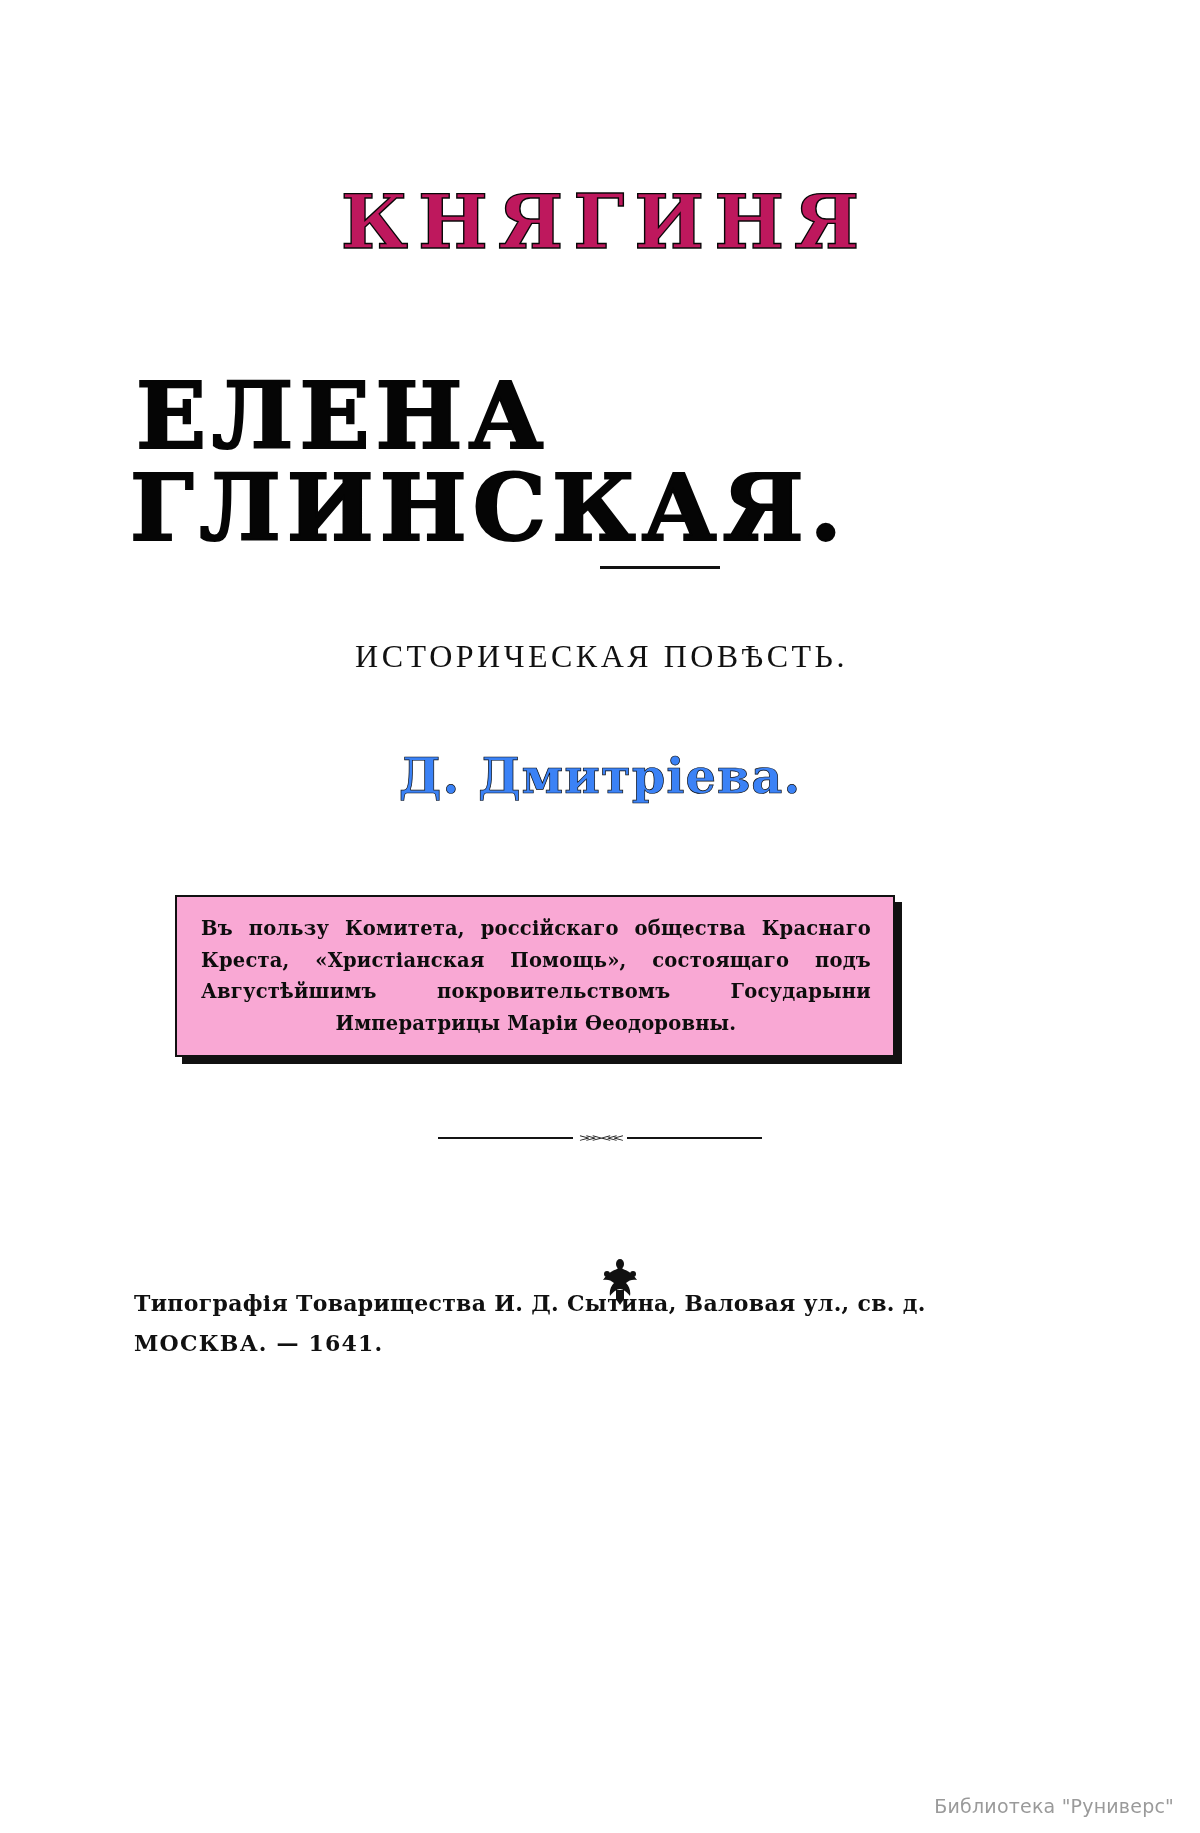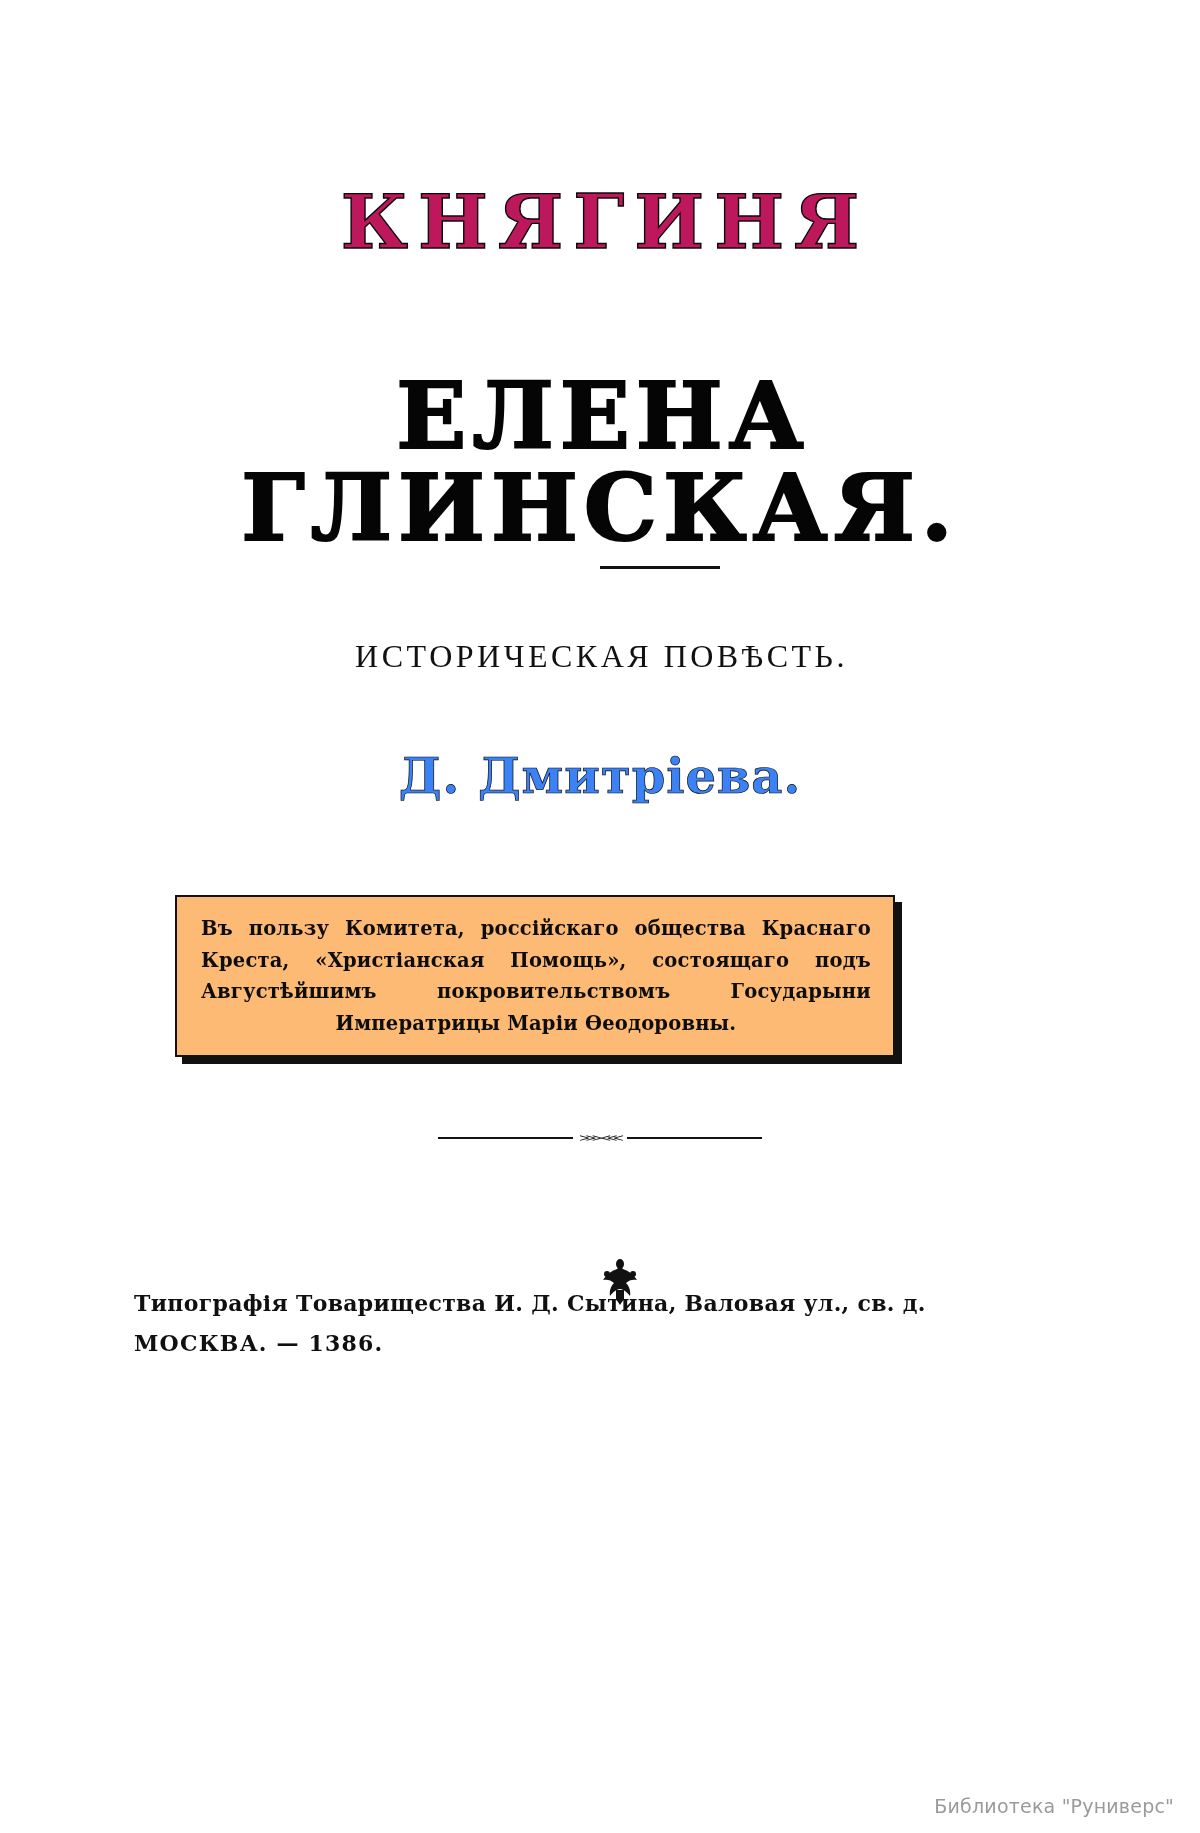--- a/index.html
+++ b/index.html
@@ -53,21 +53,21 @@
     color: #be185d;
     -webkit-text-stroke: 1.4px #070707;
     text-indent: 10px;
   }
 
   .title-sub {
     position: absolute;
     left: 0;
     top: 370px;
     width: 940px;
-    text-align: center;
+    text-align: left;
     font-family: "DejaVu Serif", "Liberation Serif", serif;
     font-weight: 700;
     font-size: 92px;
     letter-spacing: 6px;
     line-height: 1;
     color: #050505;
     -webkit-text-stroke: 2.2px #050505;
     text-indent: 6px;
   }
 
@@ -111,21 +111,21 @@
   .dedication-wrap {
     position: absolute;
     left: 45px;
     top: 895px;
     width: 720px;
   }
   .dedication-box {
     position: relative;
     border: 2px solid #111;
     box-shadow: 7px 7px 0 0 #111;
-    background: #fdba74;
+    background: #f9a8d4;
     padding: 16px 22px 16px 24px;
   }
   .dedication-text {
     font-family: "DejaVu Serif", "Liberation Serif", serif;
     font-weight: 700;
     font-size: 19.5px;
     line-height: 1.62;
     color: #0d0d0d;
     text-align: justify;
     text-align-last: center;
@@ -245,19 +245,19 @@
               <path d="M31 10 L25 16 L31 20 L37 16 Z"></path>
               <path d="M31 13 C24 13 18 18 14 24 C18 23 22 24 25 27 C22 30 20 35 21 40 C24 36 28 33 31 33 C34 33 38 36 41 40 C42 35 40 30 37 27 C40 24 44 23 48 24 C44 18 38 13 31 13 Z"></path>
               <path d="M27 34 h8 v9 l-4 6 l-4 -6 Z"></path>
               <circle cx="18" cy="18" r="3"></circle>
               <circle cx="44" cy="18" r="3"></circle>
             </g>
           </svg>
         </span>
         <span>Типографія Товарищества И. Д. Сытина, Валовая ул., св. д.</span>
       </div>
-      <div class="imprint-line2">МОСКВА. — 1386.</div>
+      <div class="imprint-line2">МОСКВА. — 1641.</div>
     </div>
 
   </div>
 
   <div class="watermark">Библиотека "Руниверс"</div>
 </div>
 
 </body></html>

